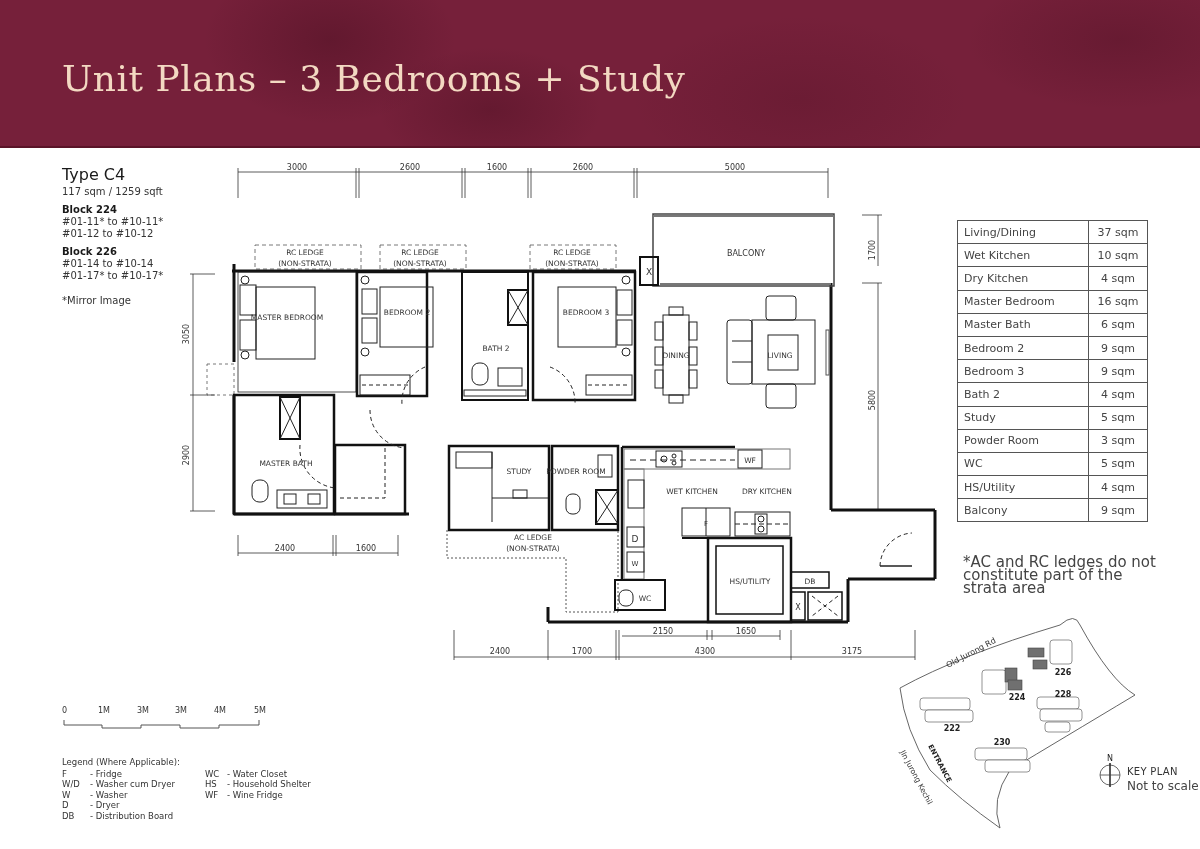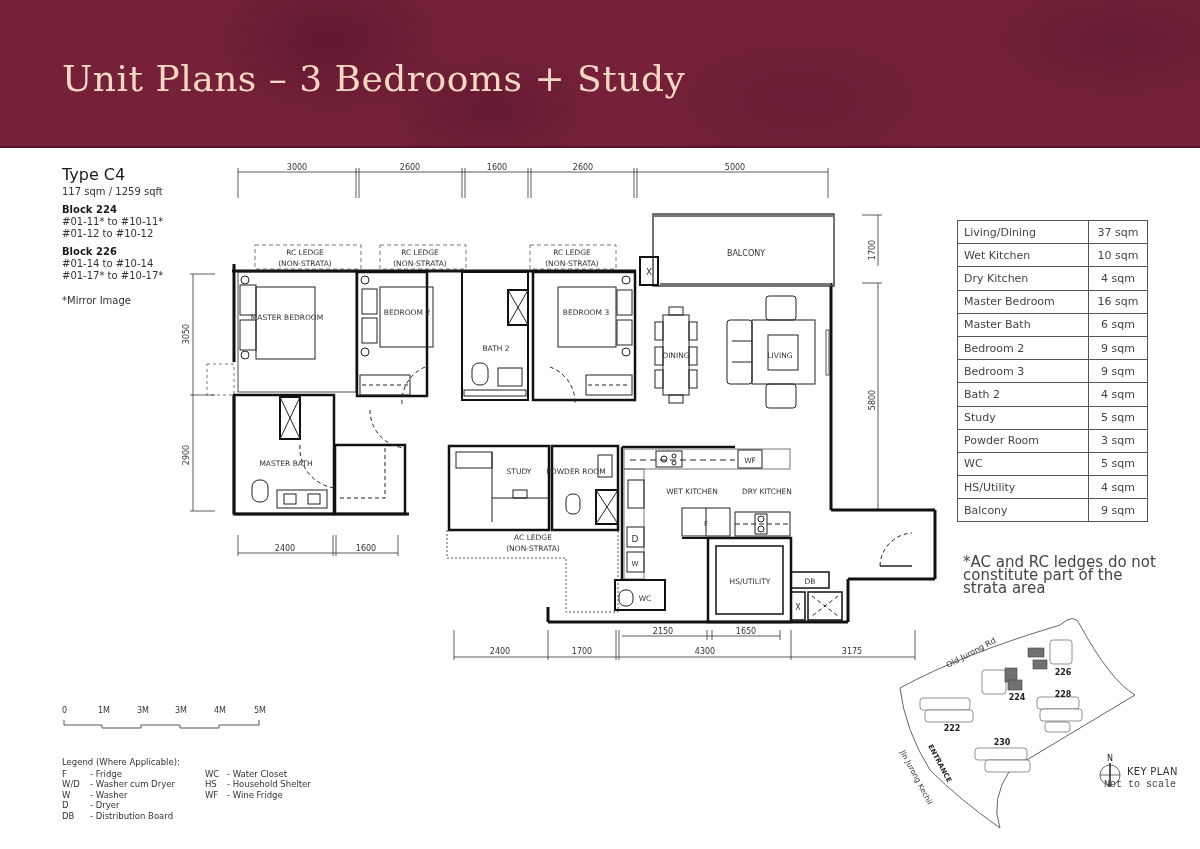--- a/index.html
+++ b/index.html
@@ -46,21 +46,21 @@
   .legend { position: absolute; left: 62px; top: 740px; font-size: 8.5px; line-height: 10.5px; color: #333; margin-top: 17px; }
   .legend-title { margin-bottom: 1px; }
   .legend-cols { display: flex; gap: 30px; }
   .legend-row { display: flex; }
   .legend-row .k { width: 28px; }
   .legend-col2 .k { width: 22px; }
 
   .keyplan { position: absolute; left: 870px; top: 605px; }
   .keyplan text { font-family: "DejaVu Sans", sans-serif; }
   .keyplan-label { position: absolute; left: 1127px; top: 766px; font-size: 10px; color: #333; letter-spacing: 0.3px; }
-  .keyplan-sub { position: absolute; left: 1104px; top: 779px; font-size: 10px; color: #444; font-family: Liberation Mono, monospace; }
+  .keyplan-sub { position: absolute; left: 1127px; top: 779px; font-size: 12px; color: #444; }
 </style>
 </head>
 <body>
 
 <div class="header">
   <div class="header-title">Unit Plans – 3 Bedrooms + Study</div>
 </div>
 
 <div class="unit-info">
   <div class="unit-type">Type C4</div>

